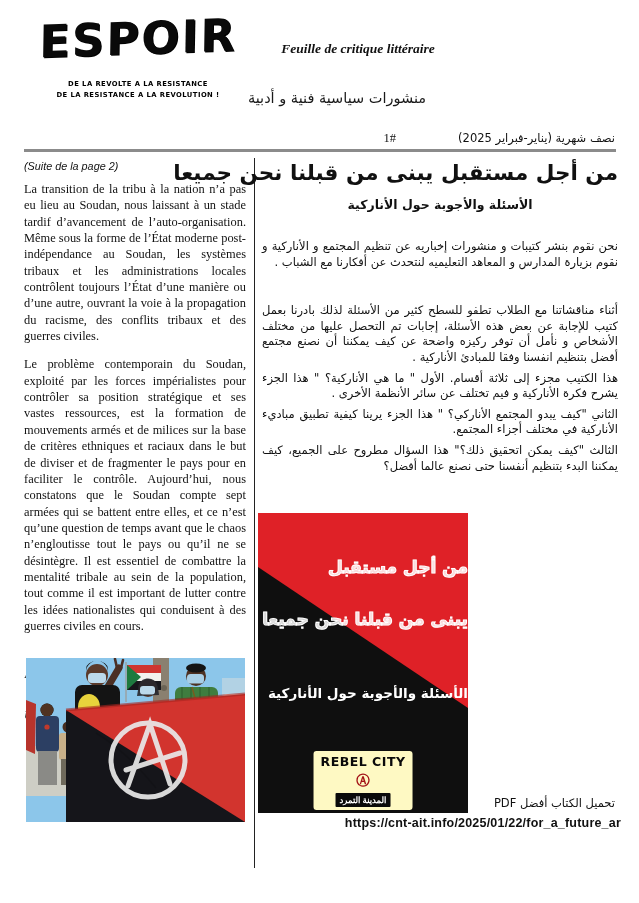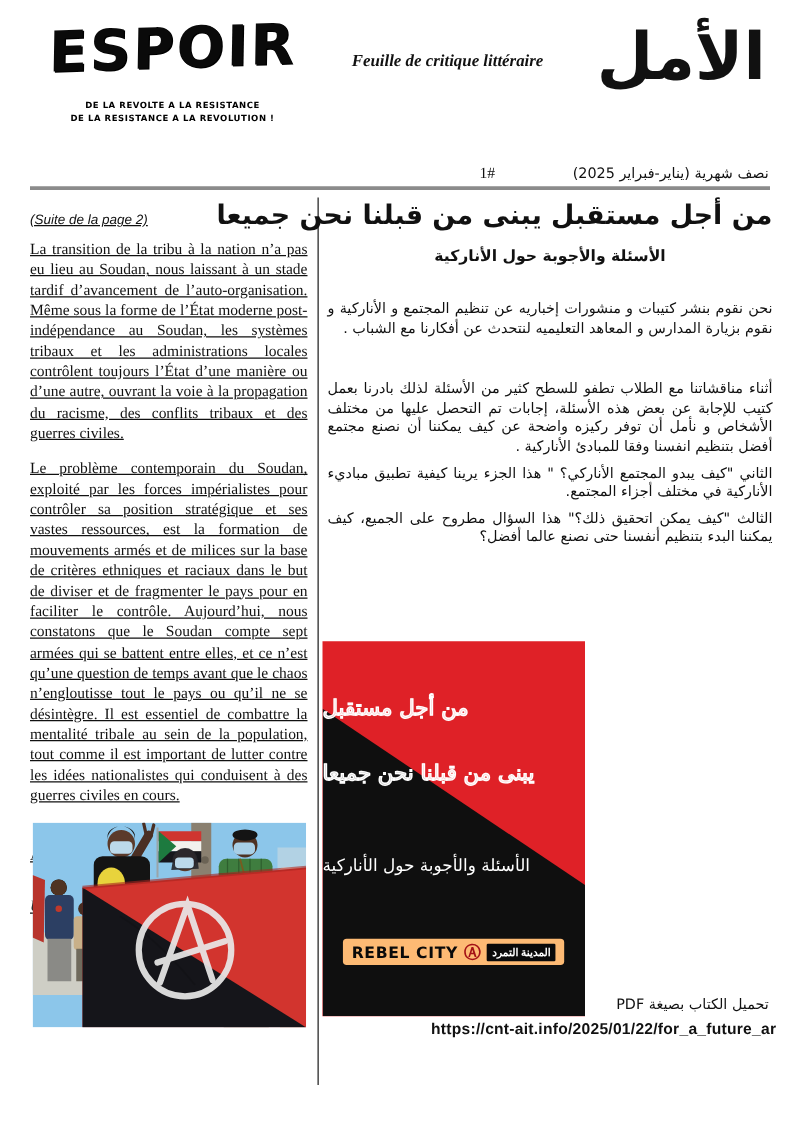--- a/index.html
+++ b/index.html
@@ -22,51 +22,51 @@
 
   
   .meta-row{position:absolute;right:24px;top:131px;display:flex;direction:rtl;gap:62px;
             font-size:12.5px;align-items:baseline;}
   .meta-freq{font-family:"DejaVu Sans",sans-serif;font-size:11.5px;direction:rtl;}
   .meta-issue{direction:ltr;font-family:"Liberation Serif",serif;font-size:12.5px;}
   .rule{position:absolute;left:24px;top:149px;width:592px;height:3px;background:#8b8b8b;}
   .col-divider{position:absolute;left:254px;top:158px;width:1px;height:710px;background:#222;}
 
   
-  .left-col{position:absolute;left:24px;top:170px;width:222px;text-decoration:underline;}
+  .left-col{position:absolute;left:24px;top:160px;width:222px;}
   .suite{font-family:"Liberation Sans",sans-serif;font-style:italic;font-size:10.8px;margin:0 0 9px;}
   .fr-para{font-size:12.4px;line-height:16.35px;text-align:justify;margin:0 0 12px;}
   .a-suivre{margin:33px 0 0;font-size:12.6px;}
   .signature{margin:26px 0 0;font-style:italic;font-size:12.6px;}
   .photo{position:absolute;left:26px;top:658px;width:219px;height:164px;overflow:hidden;}
 
   
   .right-col{position:absolute;left:262px;top:158px;width:356px;direction:rtl;
              font-family:"DejaVu Sans",sans-serif;}
   .ar-title{font-size:21.5px;font-weight:bold;text-align:left;white-space:nowrap;
             margin:0 0 9px;line-height:30px;}
   .ar-subtitle{font-size:12.5px;font-weight:bold;text-align:center;margin:0 0 27px;}
   .ar-para{font-size:11.5px;line-height:15.6px;text-align:justify;margin:0;}
   .mb-lg{margin-bottom:29px;} .mb-xl{margin-bottom:33px;} .mb-sm{margin-bottom:5px;}
 
   
   .poster{position:absolute;left:258px;top:513px;width:210px;height:300px;
           background:var(--poster-red,#df2127);overflow:hidden;}
   .poster-black{position:absolute;inset:0;background:var(--poster-black,#0f0f0f);
                 clip-path:polygon(0 18%,100% 65%,100% 100%,0 100%);}
-  .poster-line{position:absolute;width:100%;text-align:left;direction:rtl;
-               font-family:"DejaVu Sans",sans-serif;font-weight:normal;}
+  .poster-line{position:absolute;width:100%;text-align:right;direction:rtl;
+               font-family:"DejaVu Sans",sans-serif;font-weight:bold;}
   .hollow{color:rgba(255,255,255,0.08);-webkit-text-stroke:1.1px #ffffff;
           text-shadow:0 0 1px rgba(255,255,255,.85);}
   .poster-l1{top:44px;font-size:17px;}
   .poster-l2{top:96px;font-size:17px;}
   .poster-l3{top:172px;font-size:13.5px;color:#fff;letter-spacing:.5px;}
   .rebel-strip{position:absolute;top:238px;left:50%;transform:translateX(-50%);
-               background:#fdba74;border-radius:3px;padding:3px 7px;display:flex;direction:ltr;
-               align-items:center;gap:5px;white-space:nowrap;}
+               background:#fef9c3;border-radius:3px;padding:3px 7px;display:flex;direction:ltr;
+               align-items:center;gap:5px;white-space:nowrap;flex-direction:column;}
   .rebel-latin{font-family:"DejaVu Sans",sans-serif;font-weight:900;font-size:12.5px;
                letter-spacing:.5px;color:#0a0a0a;}
   .rebel-a{font-size:13.5px;font-weight:bold;color:#a31116;line-height:1;}
   .rebel-ar{background:#0a0a0a;color:#fff;font-size:8.5px;font-weight:bold;direction:rtl;
             padding:2px 4px;border-radius:1px;}
 
   
   .download{position:absolute;right:24px;top:796px;direction:rtl;
             font-family:"DejaVu Sans",sans-serif;font-size:11.5px;}
   .doc-url{position:absolute;right:18px;top:816px;font-family:"Liberation Sans",sans-serif;
@@ -82,22 +82,22 @@
     <div class="logo-sub">
       <div>DE LA REVOLTE A LA RESISTANCE</div>
       <div>DE LA RESISTANCE A LA REVOLUTION !</div>
     </div>
   </div>
 
   <div class="tagline">
     <div>Feuille de critique littéraire</div>
   </div>
 
-
-  <div class="masthead-ar">الأمل</div>
+  <div class="tagline-ar">منشورات سياسية فنية و أدبية</div>
+
 
   <div class="meta-row">
     <span class="meta-freq">نصف شهرية (يناير-فبراير 2025)</span>
     <span class="meta-issue">1#</span>
   </div>
   <div class="rule"></div>
   <div class="col-divider"></div>
 
   <div class="left-col">
     <div class="suite">(Suite de la page 2)</div>
@@ -180,32 +180,33 @@
         <path d="M100,112 L154,95"></path>
       </g>
     </svg>
   </div>
 
   <div class="right-col">
     <h1 class="ar-title">من أجل مستقبل يبنى من قبلنا نحن جميعا</h1>
     <h2 class="ar-subtitle">الأسئلة والأجوبة حول الأناركية</h2>
     <p class="ar-para mb-xl">نحن نقوم بنشر كتيبات و منشورات إخباريه عن تنظيم المجتمع و الأناركية و نقوم بزيارة المدارس و المعاهد التعليميه لنتحدث عن أفكارنا مع الشباب .</p>
     <p class="ar-para mb-sm">أثناء مناقشاتنا مع الطلاب تطفو للسطح كثير من الأسئلة لذلك بادرنا بعمل كتيب للإجابة عن بعض هذه الأسئلة، إجابات تم التحصل عليها من مختلف الأشخاص و نأمل أن توفر ركيزه واضحة عن كيف يمكننا أن نصنع مجتمع أفضل بتنظيم انفسنا وفقا للمبادئ الأناركية .</p>
+    <p class="ar-para mb-sm">هذا الكتيب مجزء إلى ثلاثة أقسام. الأول " ما هي الأناركية؟ " هذا الجزء يشرح فكرة الأناركية و فيم تختلف عن سائر الأنظمة الأخرى .</p>
     <p class="ar-para mb-sm">الثاني "كيف يبدو المجتمع الأناركي؟ " هذا الجزء يرينا كيفية تطبيق مباديء الأناركية في مختلف أجزاء المجتمع.</p>
     <p class="ar-para">الثالث "كيف يمكن اتحقيق ذلك؟" هذا السؤال مطروح على الجميع، كيف يمكننا البدء بتنظيم أنفسنا حتى نصنع عالما أفضل؟</p>
   </div>
 
   <div class="poster">
     <div class="poster-black"></div>
     <div class="poster-line poster-l1 hollow">من أجل مستقبل</div>
     <div class="poster-line poster-l2 hollow">يبنى من قبلنا نحن جميعا</div>
     <div class="poster-line poster-l3">الأسئلة والأجوبة حول الأناركية</div>
     <div class="rebel-strip">
       <span class="rebel-latin">REBEL CITY</span>
       <span class="rebel-a">Ⓐ</span>
       <span class="rebel-ar">المدينة التمرد</span>
     </div>
   </div>
 
-  <div class="download">تحميل الكتاب بصيغة PDF</div>
+  <div class="download">تحميل الكتاب أفضل PDF</div>
   <div class="doc-url">https://cnt-ait.info/2025/01/22/for_a_future_ar</div>
 
 </div>
 
 </body></html>

